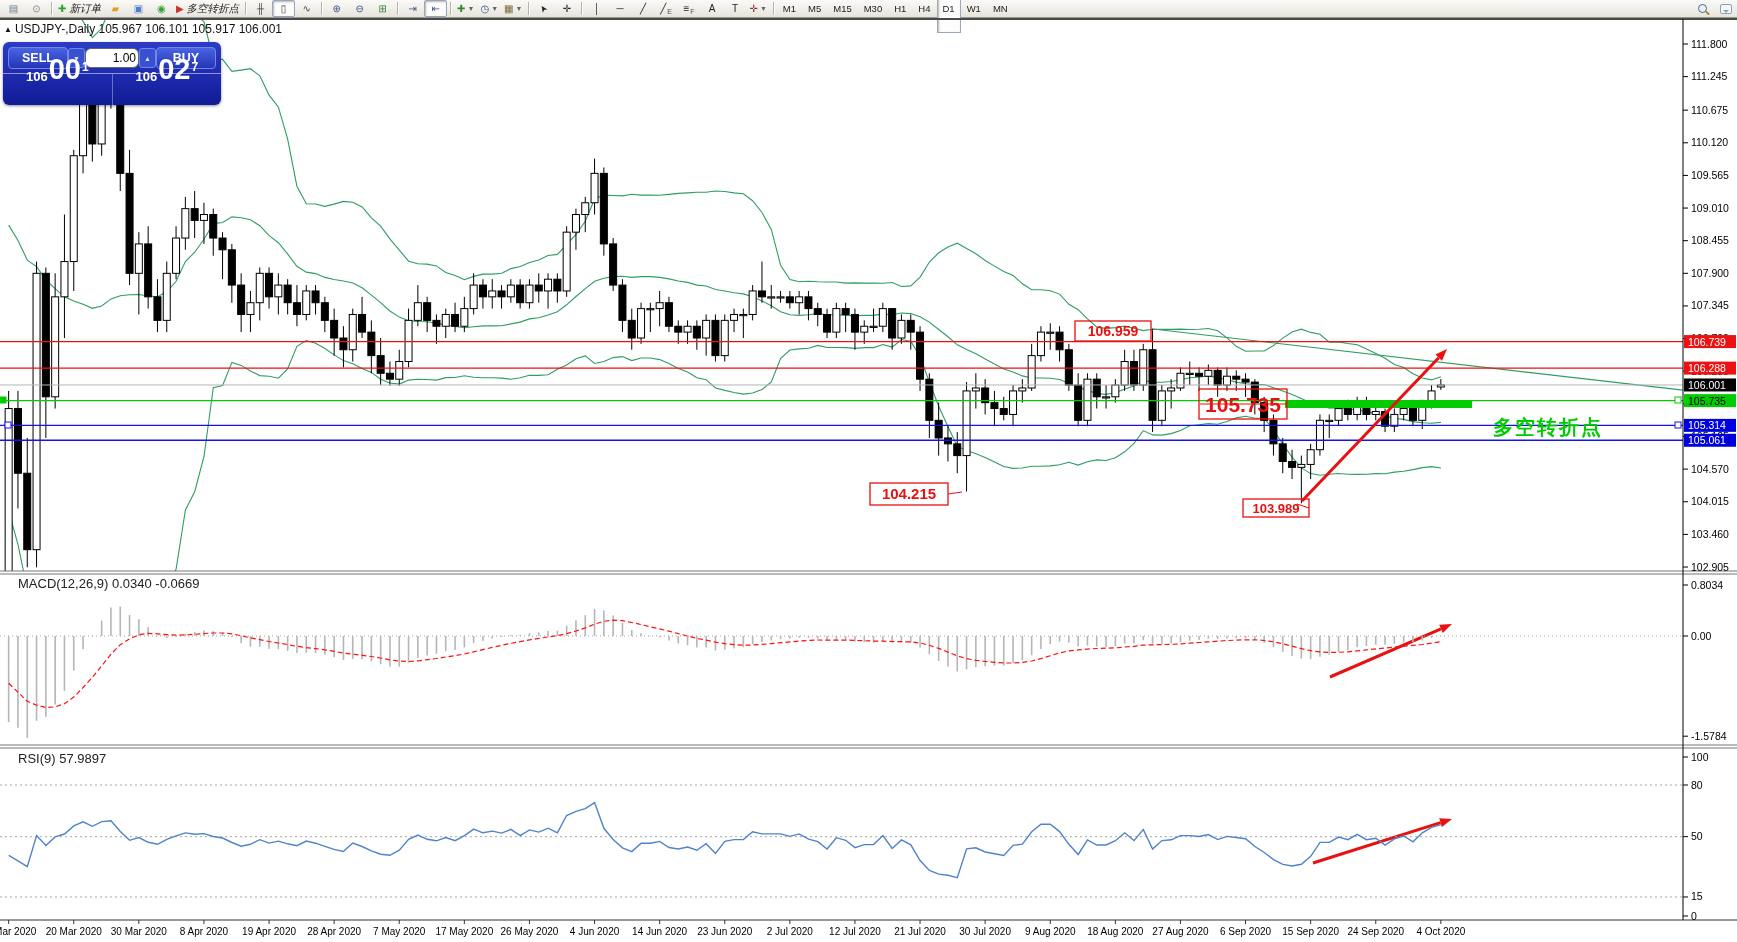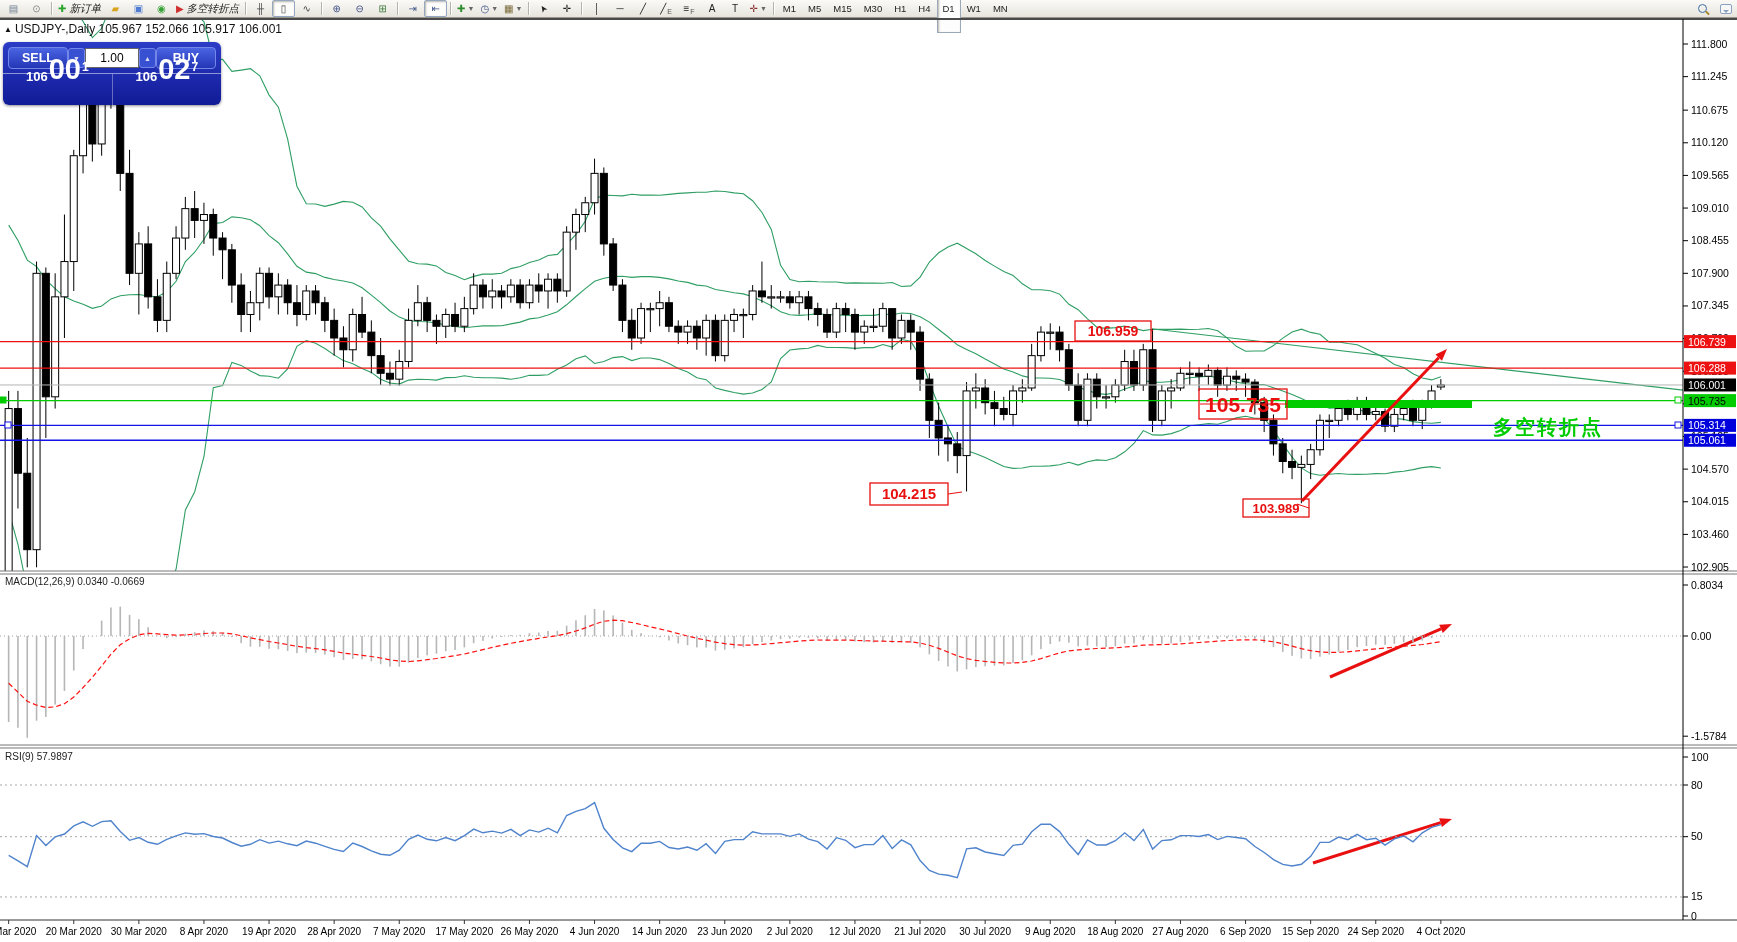--- a/index.html
+++ b/index.html
@@ -23,29 +23,29 @@
   .chat-glyph::after{content:"";position:absolute;left:2px;bottom:-3px;width:0;height:0;border:3px solid transparent;border-top-color:#8aa0c0;}
   
   #win-sep{position:absolute;top:18px;left:0;width:1737px;height:2px;background:#4a4a4a;}
   #chart-title{position:absolute;top:22px;left:4px;font-size:12px;color:#111;white-space:nowrap;}
   #chart-title .marker{font-size:8px;vertical-align:1px;margin-right:3px;}
   
   #trade-panel{position:absolute;top:42px;left:3px;width:218px;height:63px;background:linear-gradient(#2c3cc6,#111b97);border-radius:6px;color:#fff;box-shadow:0 1px 3px rgba(0,0,0,.45);z-index:5;}
   .tp-row1{display:flex;height:24px;padding:4px 5px 0 5px;gap:0;align-items:center;}
   .tp-btn{flex:0 0 58px;height:20px;background:linear-gradient(#4a64e2,#2336b6);border:1px solid #7387ea;border-radius:4px;font-weight:bold;font-size:12.5px;display:flex;align-items:center;justify-content:center;}
   .vol-spin{width:15px;height:18px;background:#3850d2;border:1px solid #7387ea;border-radius:3px;font-size:7px;display:flex;align-items:center;justify-content:center;color:#dde;}
-  .vol-input{flex:1;width:40px;height:16px;background:#fff;color:#000;border:1px solid #666;border-radius:0;text-align:center;font-size:12px;font-family:"Liberation Sans",sans-serif;}
+  .vol-input{flex:1;width:40px;height:16px;background:#fff;color:#000;border:1px solid #666;border-radius:6px;text-align:right;font-size:12px;font-family:"Liberation Sans",sans-serif;}
   .tp-row2{display:flex;height:31px;margin-top:3px;border-top:1px solid rgba(255,255,255,.5);}
   .tp-price{flex:1;display:flex;align-items:flex-end;justify-content:center;padding-bottom:19px;}
   .tp-price.sell{border-right:1px solid rgba(255,255,255,.35);}
   .tp-sm{font-size:13px;font-weight:bold;margin-bottom:2px;}
   .tp-big{font-size:29px;font-weight:bold;line-height:25px;margin:4px 1px;}
   .tp-sup{font-size:12px;font-weight:bold;margin-bottom:12px;}
   
-  .pane-label{position:absolute;left:5px;font-size:10px;color:#222;white-space:nowrap;z-index:4;}
+  .pane-label{position:absolute;left:18px;font-size:13px;color:#222;white-space:nowrap;z-index:4;}
   
   #chart-svg{position:absolute;top:0;left:0;}
   #chart-svg text{font-family:"Liberation Sans",sans-serif;}
 </style>
 </head>
 <body>
 
 <div id="app">
   <div id="toolbar">
       <span class="tb-btn">
@@ -819,21 +819,21 @@
         <text x="1310.65" y="935" text-anchor="middle" font-size="10" fill="#000">15 Sep 2020</text>
         <line x1="1375.7500000000002" y1="920" x2="1375.7500000000002" y2="924" stroke="#333"></line>
         <text x="1375.7500000000002" y="935" text-anchor="middle" font-size="10" fill="#000">24 Sep 2020</text>
         <line x1="1440.8500000000001" y1="920" x2="1440.8500000000001" y2="924" stroke="#333"></line>
         <text x="1440.8500000000001" y="935" text-anchor="middle" font-size="10" fill="#000">4 Oct 2020</text>
       </g>
     </svg>
 
   <div id="chart-title">
     <span class="marker">▲</span><span>USDJPY-,Daily</span>
-    <span>105.967 152.066 105.917 106.001</span>
+    <span>105.967 106.101 105.917 106.001</span>
   </div>
 
   <div id="trade-panel">
     <div class="tp-row1">
       <div class="tp-btn">SELL</div>
       <div class="vol-spin">▼</div>
       <input class="vol-input" value="1.00" style="">
       <div class="vol-spin">▲</div>
       <div class="tp-btn">BUY</div>
     </div>

